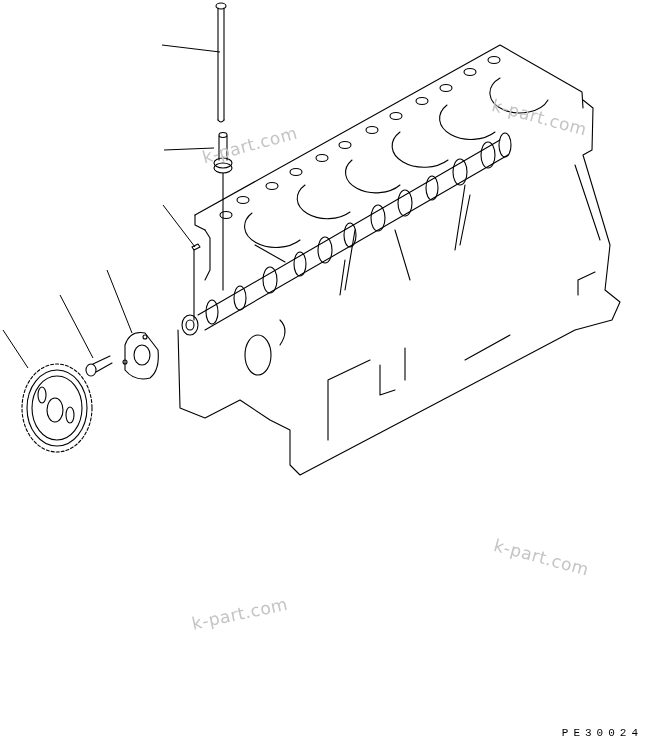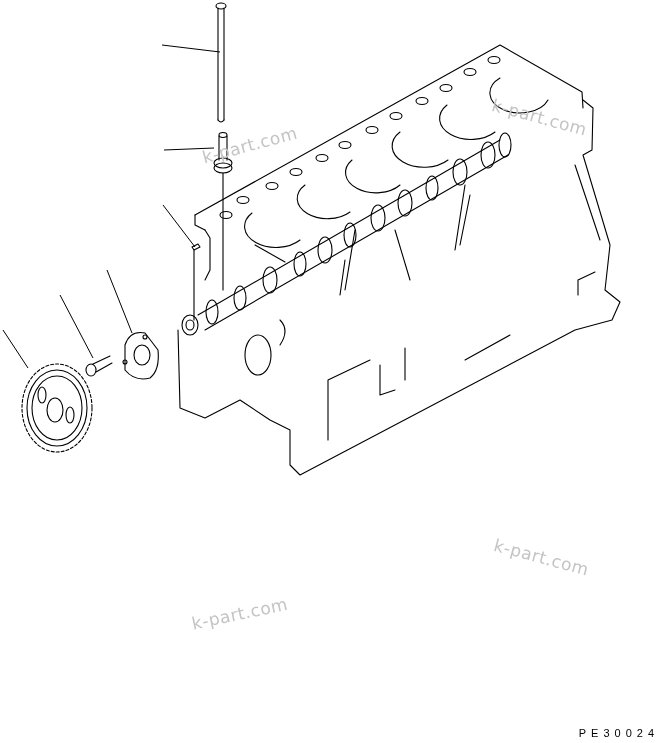--- a/index.html
+++ b/index.html
@@ -1,21 +1,21 @@
 <!DOCTYPE html>
 <html><head>
 <meta charset="utf-8">
 <style>
   html, body { margin: 0; padding: 0; background: #ffffff; }
   body { width: 667px; height: 743px; position: relative; overflow: hidden; font-family: "DejaVu Sans", sans-serif; }
   svg.diagram { position: absolute; left: 0; top: 0; width: 667px; height: 743px; }
   .ln { fill: none; stroke: #000; stroke-width: 1.1; stroke-linecap: round; stroke-linejoin: round; }
   .lead { fill: none; stroke: #000; stroke-width: 1; }
   .wm { position: absolute; font-family: "DejaVu Sans", sans-serif; font-size: 17px; color: #c4c4c4; letter-spacing: 0.5px; white-space: nowrap; transform-origin: left top; }
-  .code { position: absolute; right: 8px; bottom: 4px; font-family: Liberation Sans, sans-serif; font-size: 11px; letter-spacing: 5px; color: #000; }
+  .code { position: absolute; right: 24px; bottom: 4px; font-family: Liberation Mono, monospace; font-size: 11px; letter-spacing: 5px; color: #000; }
 </style>
 </head>
 <body>
 
 <svg class="diagram" viewBox="0 0 667 743">
 
   <g>
     <line class="lead" x1="162" y1="45" x2="220" y2="52"></line>
     <line class="lead" x1="164" y1="150" x2="214" y2="148"></line>
     <line class="lead" x1="163" y1="205" x2="195" y2="247"></line>

